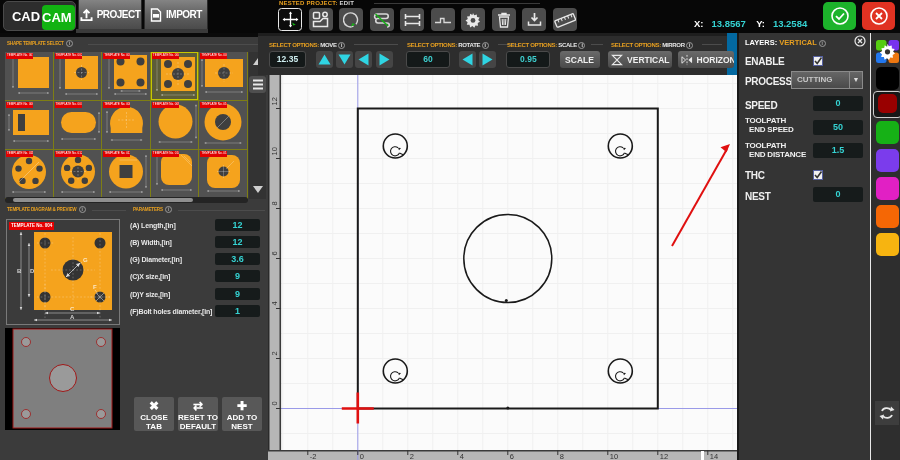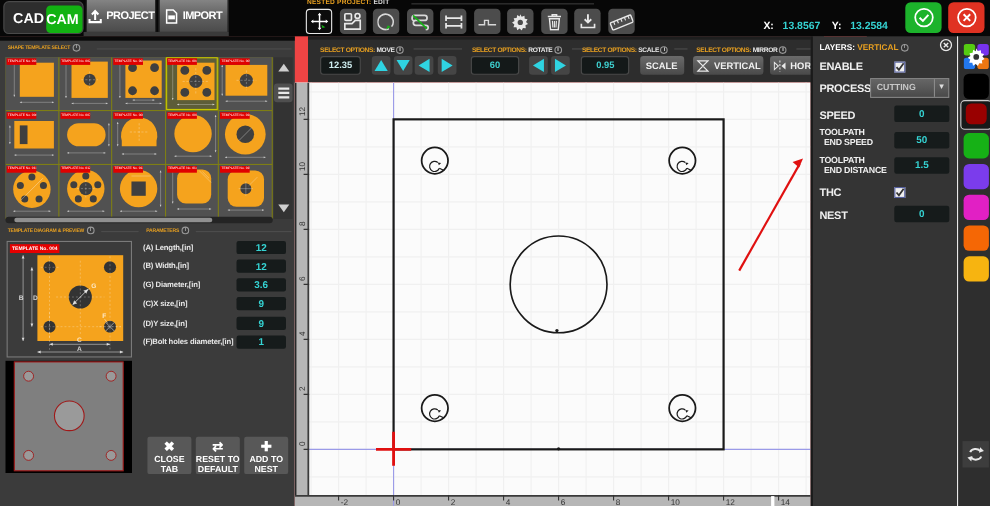--- a/index.html
+++ b/index.html
@@ -1,18 +1,18 @@
 <!DOCTYPE html>
 <html><head>
 <meta charset="utf-8">
 <style>
 * { margin:0; padding:0; box-sizing:border-box; }
 html,body { width:900px; height:460px; overflow:hidden; background:#070707; }
 body { font-family:"Liberation Sans", sans-serif; }
-#app { position:relative; width:788px; height:460px; background:#ef4444; }
+#app { position:relative; width:788px; height:460px; background:#0369a1; }
 
 
 #topbar { position:absolute; left:0; top:0; width:900px; height:33px; background:#070707; }
 #cadcam { position:absolute; left:3px; top:1px; width:73px; height:30px; background:#2d2d2d; border:1px solid #4a4a4a; border-radius:5px; }
 #cad { position:absolute; left:6px; top:4px; width:32px; height:21px; color:#fff; font-weight:bold; font-size:13px; text-align:center; line-height:21px; }
 #cam { position:absolute; left:38px; top:3px; width:33px; height:25px; background:#12b212; border-radius:4px; color:#fff; font-weight:bold; font-size:13px; text-align:left; line-height:25px; }
 .topbtn { position:absolute; top:0; height:29px; background:linear-gradient(#848484,#616161 50%,#4b4b4b); border-left:1px solid #2a2a2a; border-right:1px solid #2a2a2a; color:#fff; font-weight:bold; font-size:10px; letter-spacing:-0.5px; display:flex; align-items:center; justify-content:center; gap:4px; }
 #shapes { position:absolute; left:206px; top:0; width:66px; height:31px; display:flex; align-items:center; justify-content:center; gap:3px; color:#14b314; font-weight:bold; font-size:11.5px; letter-spacing:-0.8px; }
 #shapes svg { flex:0 0 auto; }
 .topbtn svg { flex:0 0 auto; }
@@ -39,21 +39,21 @@
 #hscroll { position:absolute; left:5px; top:164px; width:243px; height:6px; background:#242424; border-radius:3px; }
 #hthumb { position:absolute; left:8px; top:1px; width:180px; height:4px; background:#909090; border-radius:2px; }
 #diagbox { position:absolute; left:6px; top:186px; width:114px; height:106px; border:1px solid #7a7a7a; }
 .param { position:absolute; left:130px; color:#e8e8e8; font-weight:bold; font-size:7px; letter-spacing:-0.15px; }
 .pinput { position:absolute; left:215px; width:45px; height:12px; background:#161b1b; border-radius:2px; color:#35d3d3; font-weight:bold; font-size:9px; text-align:center; line-height:12px; }
 #preview { position:absolute; left:5px; top:295px; width:115px; height:102px; background:#000; }
 .bigbtn { position:absolute; top:364px; width:40px; height:34px; background:#585858; border-radius:2px; color:#fff; font-weight:bold; font-size:8px; text-align:center; line-height:9px; padding-top:3px; }
 .bigbtn .ic { font-size:12px; line-height:12px; display:block; margin-bottom:1px; }
 
 
-#optbar { position:absolute; left:280px; top:33px; width:469px; height:42px; background:#2d2d2d; border-top:3px solid #1e1e1e; }
+#optbar { position:absolute; left:258px; top:33px; width:469px; height:42px; background:#2d2d2d; border-top:3px solid #1e1e1e; }
 .optlbl { position:absolute; top:6px; font-size:6px; letter-spacing:-0.3px; font-weight:bold; color:#e8a020; white-space:nowrap; }
 .optlbl span { color:#e8e8e8; }
 .optinput { position:absolute; top:15px; height:17px; background:#141919; border:1px solid #4a4a4a; border-radius:3px; color:#3ed0d0; font-weight:bold; font-size:8.5px; text-align:center; line-height:15px; }
 .tribtn { position:absolute; top:15px; width:17px; height:17px; background:#454545; border-radius:3px; display:flex; align-items:center; justify-content:center; }
 .gbtn svg { flex:0 0 auto; }
 .gbtn { position:absolute; top:15px; overflow:hidden; height:17px; background:linear-gradient(#6a6a6a,#4a4a4a); border-radius:3px; color:#f0f0f0; font-weight:bold; font-size:8.5px; display:flex; align-items:center; justify-content:center; gap:4px; }
 
 
 #canvas { position:absolute; left:268px; top:75px; width:469px; height:385px; background:#fbfbfb; }
 

